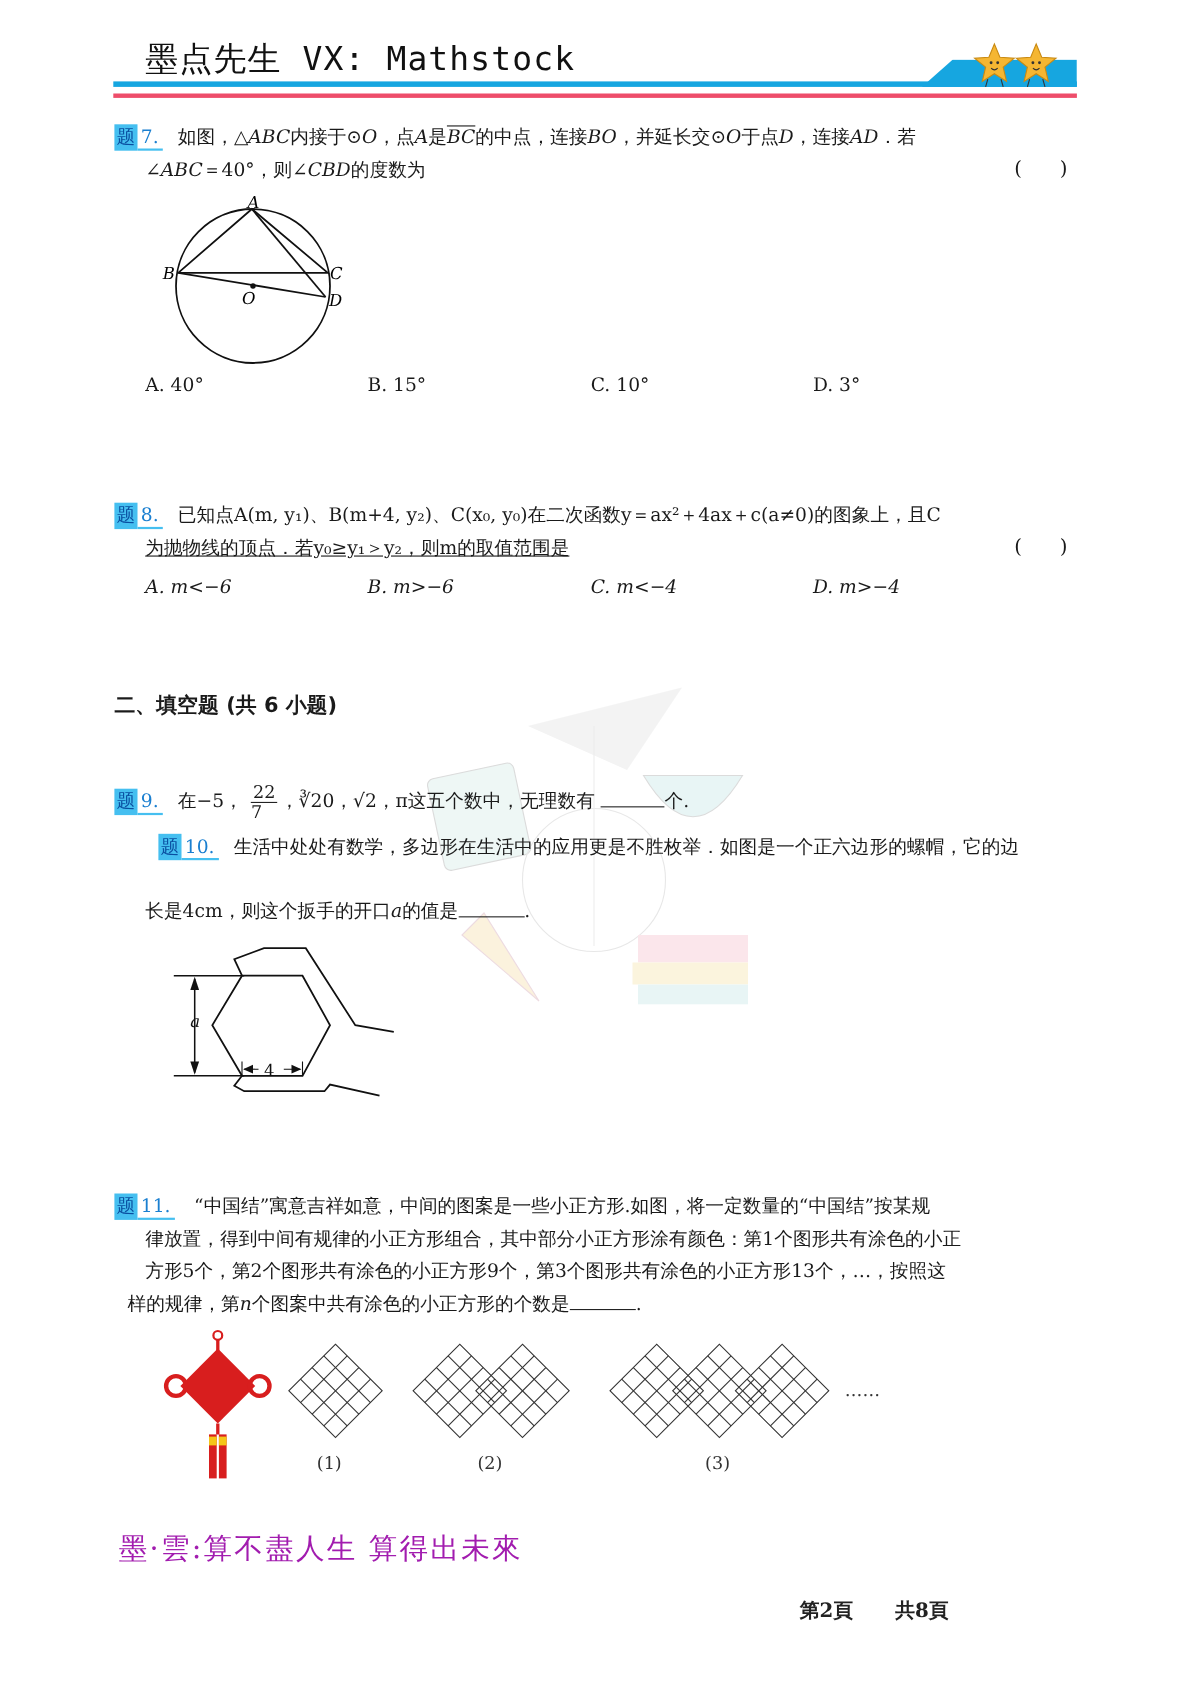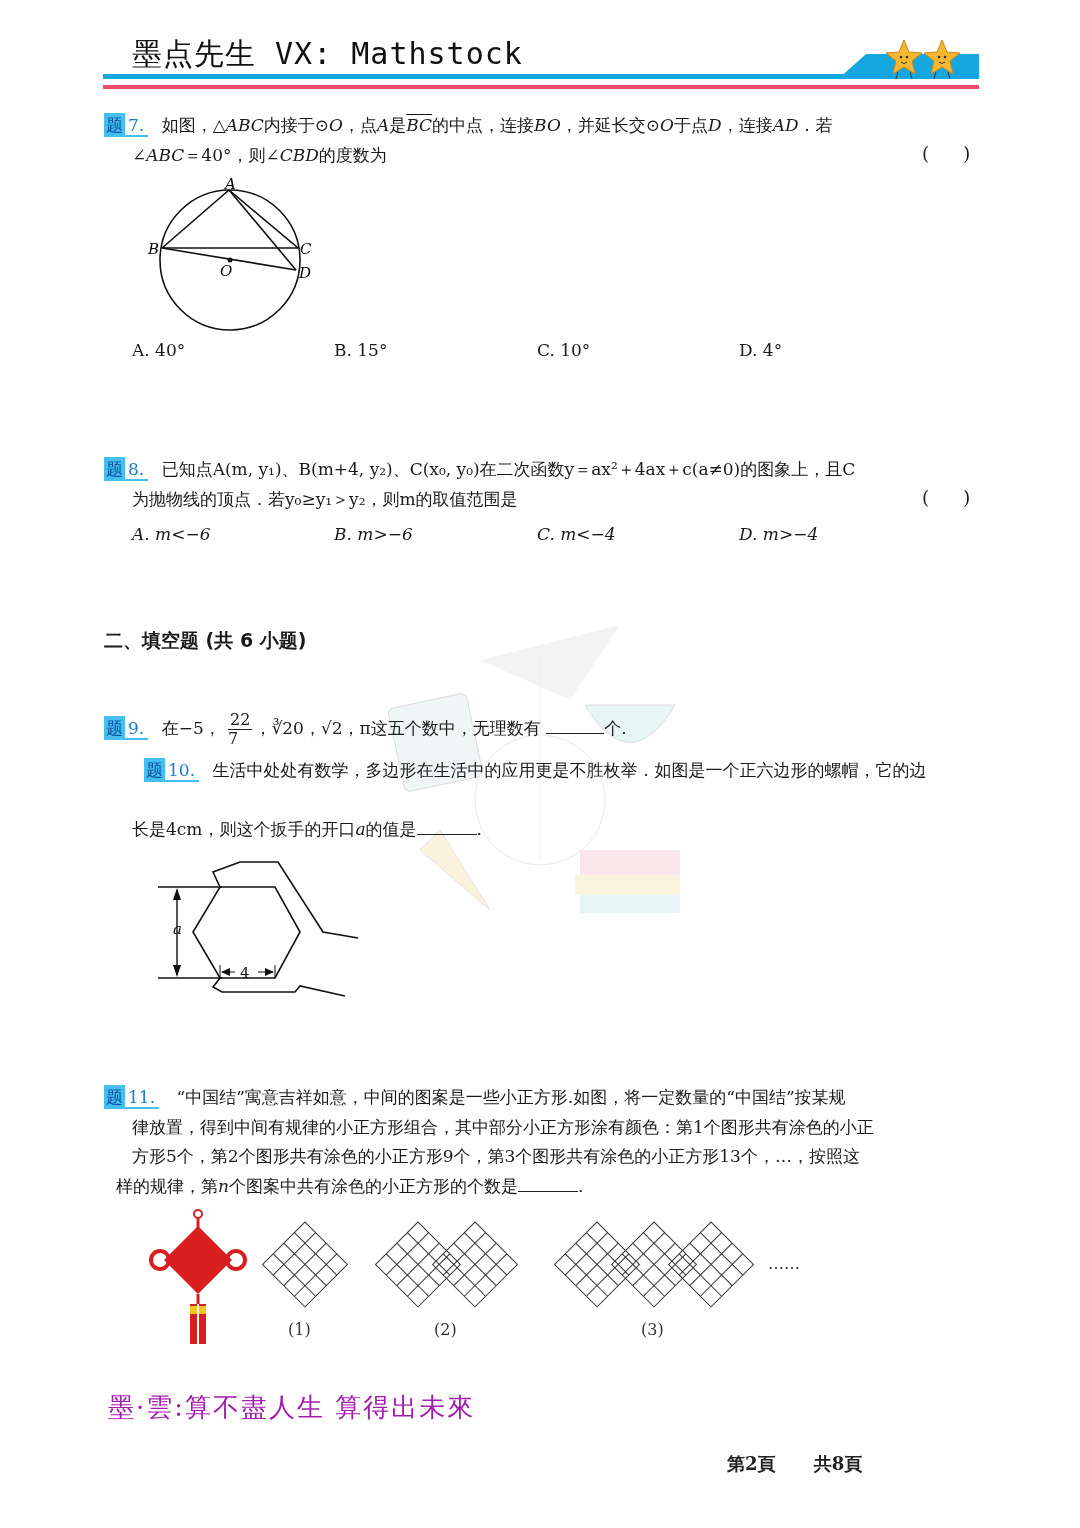--- a/index.html
+++ b/index.html
@@ -84,27 +84,27 @@
   <text x="85" y="17" font-style="italic" font-size="15">A</text>
   <text x="8" y="82" font-style="italic" font-size="15">B</text>
   <text x="160" y="82" font-style="italic" font-size="15">C</text>
   <text x="159" y="106" font-style="italic" font-size="15">D</text>
   <text x="80" y="104" font-style="italic" font-size="15">O</text>
 </svg>
 
 <div class="abs opt" style="left:132px; top:340px;">A. 40°</div>
 <div class="abs opt" style="left:334px; top:340px;">B. 15°</div>
 <div class="abs opt" style="left:537px; top:340px;">C. 10°</div>
-<div class="abs opt" style="left:739px; top:340px;">D. 4°</div>
+<div class="abs opt" style="left:739px; top:340px;">D. 3°</div>
 
 <div class="abs qline" style="left:104px; top:454px;">
   <span class="qtag">题</span><span class="qnum">8.</span>
   <span style="margin-left:8px">已知点A(m, y₁)、B(m+4, y₂)、C(x₀, y₀)在二次函数y＝ax²＋4ax＋c(a≠0)的图象上，且C</span>
 </div>
-<div class="abs qline" style="left:132px; top:484px;">为抛物线的顶点．若y₀≥y₁＞y₂，则m的取值范围是</div>
+<div class="abs qline" style="left:132px; top:484px;text-decoration:underline;">为抛物线的顶点．若y₀≥y₁＞y₂，则m的取值范围是</div>
 <div class="abs paren" style="left:922px; top:487px; white-space:pre;">(      )</div>
 
 <div class="abs opt i" style="left:132px; top:524px;">A. m&lt;−6</div>
 <div class="abs opt i" style="left:334px; top:524px;">B. m&gt;−6</div>
 <div class="abs opt i" style="left:537px; top:524px;">C. m&lt;−4</div>
 <div class="abs opt i" style="left:739px; top:524px;">D. m&gt;−4</div>
 
 <div class="abs section">二、填空题 (共 6 小题)</div>
 
 <div class="abs qline" style="left:104px; top:664px; line-height:34px;margin-top:47px;">

